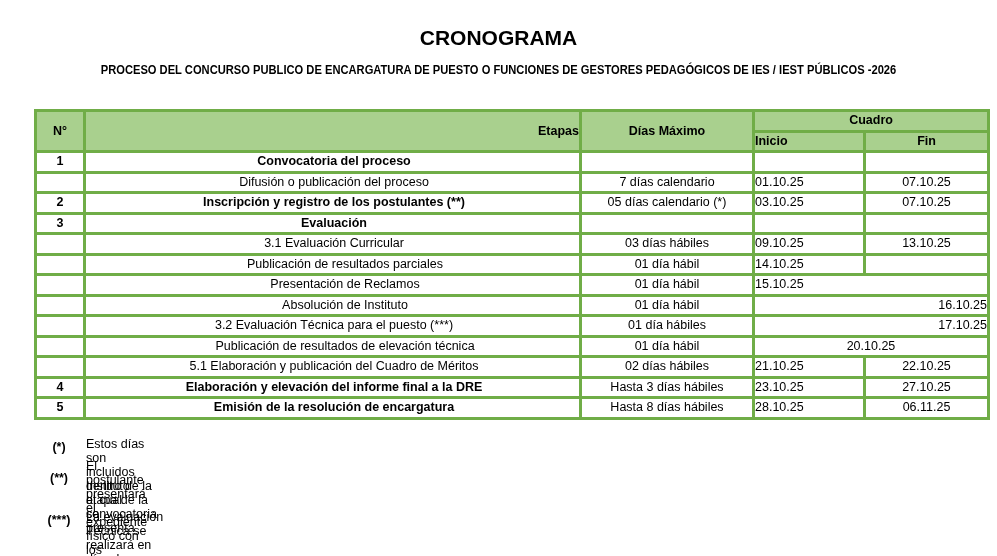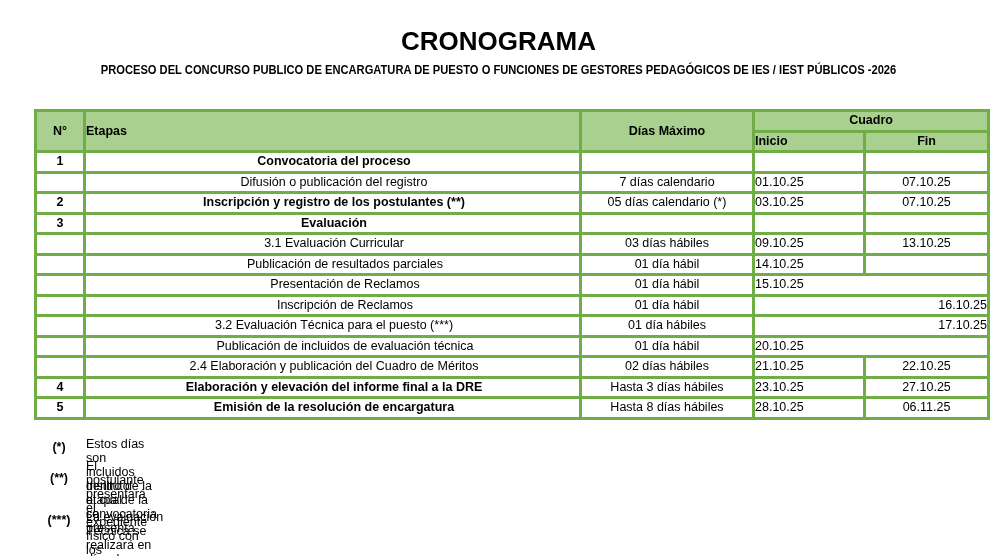--- a/index.html
+++ b/index.html
@@ -1,19 +1,19 @@
 <!DOCTYPE html>
 <html><head>
 <meta charset="utf-8">
 <style>
   html, body { margin: 0; padding: 0; background: #ffffff; }
   body { width: 997px; height: 556px; position: relative; overflow: hidden;
          font-family: "Liberation Sans", sans-serif; color: #000; }
   .title { position: absolute; top: 26px; left: 0; width: 997px; text-align: center;
-           font-weight: bold; font-size: 26px; letter-spacing: 0px; }
+           font-weight: bold; font-size: 21px; letter-spacing: 0px; }
   .subtitle { position: absolute; top: 63px; left: 0; width: 997px; text-align: center;
               font-weight: bold; font-size: 12px; transform: scaleX(0.93); transform-origin: center; }
   table.crono { position: absolute; top: 109px; left: 34px; border-collapse: collapse;
                 table-layout: fixed; font-size: 12.5px; }
   table.crono td, table.crono th { border: 3px solid #70ad47; padding: 0; height: 17.5px;
                 line-height: 15px; white-space: nowrap; overflow: hidden; }
   table.crono th { background: #a9d08e; font-weight: bold; font-size: 12.5px; }
   .c-no { width: 46px; text-align: center; }
   .c-et { width: 468px; text-align: center; padding-left: 3px !important; }
   .c-di { width: 170px; text-align: center; margin-top: 45px; }
@@ -28,40 +28,40 @@
 </head>
 <body>
 
 <div class="title">CRONOGRAMA</div>
 <div class="subtitle">PROCESO DEL CONCURSO PUBLICO DE ENCARGATURA DE PUESTO O FUNCIONES DE GESTORES PEDAGÓGICOS DE IES / IEST PÚBLICOS -2026</div>
 
 <table class="crono">
   <thead>
     <tr>
       <th class="c-no" rowspan="2">N°</th>
-      <th class="c-et" rowspan="2" style="text-align:left;padding-left:0 !important">Etapas</th>
+      <th class="c-et" rowspan="2" style="text-align:right;padding-left:0 !important">Etapas</th>
       <th class="c-di" rowspan="2">Días Máximo</th>
       <th colspan="2">Cuadro</th>
     </tr>
     <tr>
       <th class="c-in">Inicio</th>
       <th class="c-fi">Fin</th>
     </tr>
   </thead>
   <tbody>
     <tr>
       <td class="c-no bold">1</td>
       <td class="c-et bold">Convocatoria del proceso</td>
       <td class="c-di"></td>
       <td class="c-in"></td>
       <td class="c-fi"></td>
     </tr>
     <tr>
       <td class="c-no"></td>
-      <td class="c-et">Difusión o publicación del registro</td>
+      <td class="c-et">Difusión o publicación del proceso</td>
       <td class="c-di">7 días calendario</td>
       <td class="c-in">01.10.25</td>
       <td class="c-fi">07.10.25</td>
     </tr>
     <tr>
       <td class="c-no bold">2</td>
       <td class="c-et bold">Inscripción y registro de los postulantes (**)</td>
       <td class="c-di">05 días calendario (*)</td>
       <td class="c-in">03.10.25</td>
       <td class="c-fi">07.10.25</td>
@@ -88,39 +88,39 @@
       <td class="c-fi"></td>
     </tr>
     <tr>
       <td class="c-no"></td>
       <td class="c-et ind2">Presentación de Reclamos</td>
       <td class="c-di">01 día hábil</td>
       <td colspan="2" style="">15.10.25</td>
     </tr>
     <tr>
       <td class="c-no"></td>
-      <td class="c-et ind2">Inscripción de Reclamos</td>
+      <td class="c-et ind2">Absolución de Instituto</td>
       <td class="c-di">01 día hábil</td>
       <td colspan="2" style="text-align:right">16.10.25</td>
     </tr>
     <tr>
       <td class="c-no"></td>
       <td class="c-et">3.2 Evaluación Técnica para el puesto (***)</td>
       <td class="c-di">01 día hábiles</td>
       <td colspan="2" style="text-align:right">17.10.25</td>
     </tr>
     <tr>
       <td class="c-no"></td>
-      <td class="c-et ind2">Publicación de incluidos de evaluación técnica</td>
+      <td class="c-et ind2">Publicación de resultados de elevación técnica</td>
       <td class="c-di">01 día hábil</td>
-      <td colspan="2" style="">20.10.25</td>
+      <td colspan="2" style="text-align:center">20.10.25</td>
     </tr>
     <tr>
       <td class="c-no"></td>
-      <td class="c-et">2.4 Elaboración y publicación del Cuadro de Méritos</td>
+      <td class="c-et">5.1 Elaboración y publicación del Cuadro de Méritos</td>
       <td class="c-di">02 días hábiles</td>
       <td class="c-in">21.10.25</td>
       <td class="c-fi">22.10.25</td>
     </tr>
     <tr>
       <td class="c-no bold">4</td>
       <td class="c-et bold">Elaboración y elevación del informe final a la DRE</td>
       <td class="c-di">Hasta 3 días hábiles</td>
       <td class="c-in">23.10.25</td>
       <td class="c-fi">27.10.25</td>

